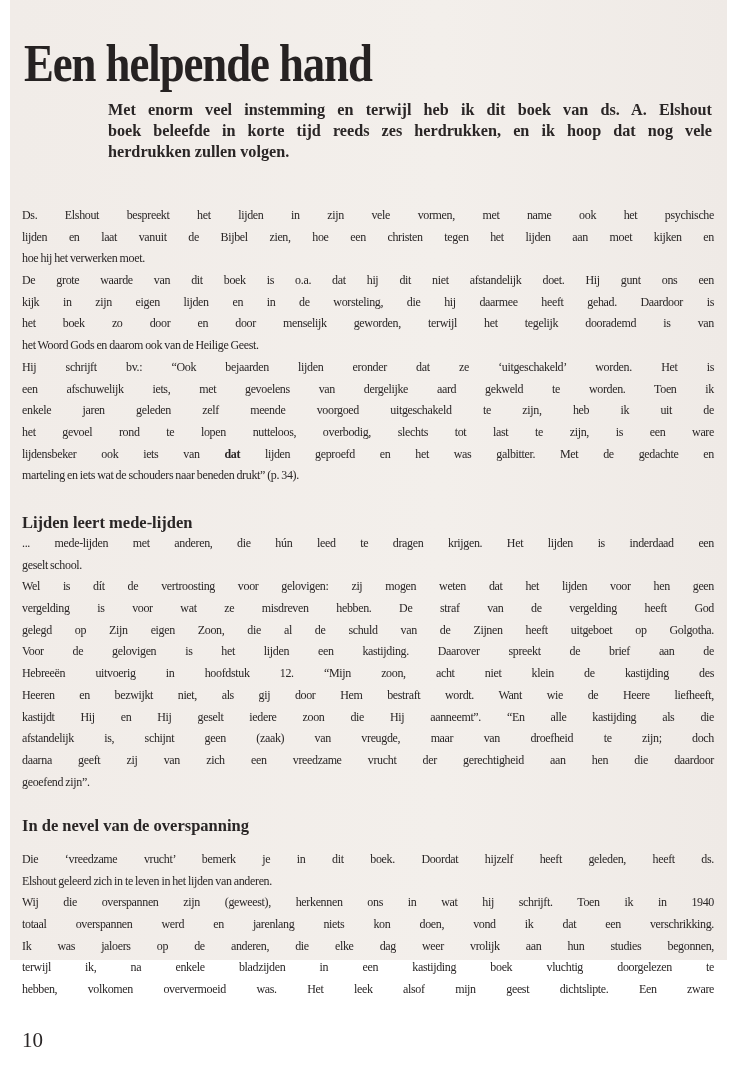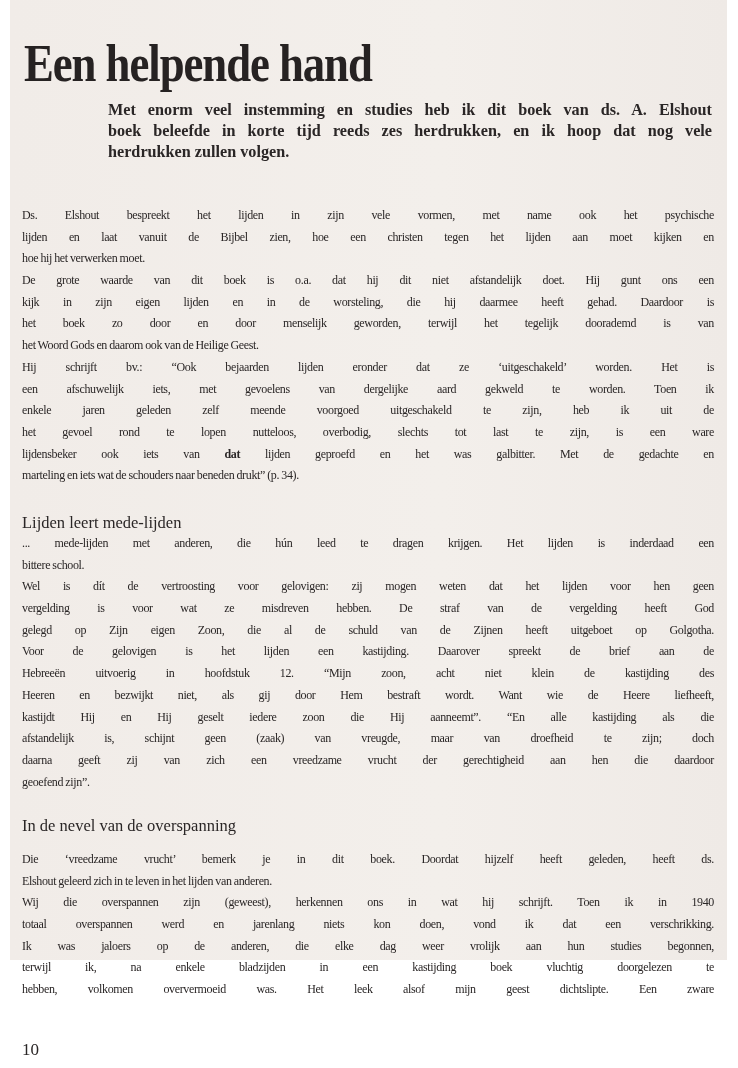--- a/index.html
+++ b/index.html
@@ -29,36 +29,36 @@
   }
   .line.last { text-align-last: left; }
   .intro .line { height: 21px; }
   .body-block {
     position: absolute; left: 12px; width: 692px;
     font-size: 12px; line-height: 21.7px; letter-spacing: -0.35px;
     word-spacing: -0.5px;
   }
   .heading {
     position: absolute; left: 12px; margin: 0;
-    font-size: 16.5px; font-weight: normal; line-height: 21px;
+    font-size: 16.5px; font-weight: bold; line-height: 21px;
   }
   .page-number {
-    position: absolute; left: 12px; top: 1028px; font-size: 17px; margin-top: 12px;
+    position: absolute; left: 12px; top: 1028px; font-size: 21px;
   }
   b.em { font-weight: bold; }
 </style>
 </head>
 <body>
 
 <div class="page">
 
   <h1 class="title">Een helpende hand</h1>
 
   <div class="intro">
-    <span class="line">Met enorm veel instemming en studies heb ik dit boek van ds. A. Elshout</span>
+    <span class="line">Met enorm veel instemming en terwijl heb ik dit boek van ds. A. Elshout</span>
     <span class="line">boek beleefde in korte tijd reeds zes herdrukken, en ik hoop dat nog vele</span>
     <span class="line last">herdrukken zullen volgen.</span>
   </div>
 
   <div class="body-block" style="top:205px;">
     <span class="line">Ds. Elshout bespreekt het lijden in zijn vele vormen, met name ook het psychische</span>
     <span class="line">lijden en laat vanuit de Bijbel zien, hoe een christen tegen het lijden aan moet kijken en</span>
     <span class="line last">hoe hij het verwerken moet.</span>
     <span class="line">De grote waarde van dit boek is o.a. dat hij dit niet afstandelijk doet. Hij gunt ons een</span>
     <span class="line">kijk in zijn eigen lijden en in de worsteling, die hij daarmee heeft gehad. Daardoor is</span>
@@ -69,21 +69,21 @@
     <span class="line">enkele jaren geleden zelf meende voorgoed uitgeschakeld te zijn, heb ik uit de</span>
     <span class="line">het gevoel rond te lopen nutteloos, overbodig, slechts tot last te zijn, is een ware</span>
     <span class="line"><span>lijdensbeker ook iets van </span><b class="em">dat</b><span> lijden geproefd en het was galbitter. Met de gedachte en</span></span>
     <span class="line last">marteling en iets wat de schouders naar beneden drukt” (p. 34).</span>
   </div>
 
   <h2 class="heading" style="top:512px;">Lijden leert mede-lijden</h2>
 
   <div class="body-block" style="top:533px;">
     <span class="line">... mede-lijden met anderen, die hún leed te dragen krijgen. Het lijden is inderdaad een</span>
-    <span class="line last">bittere school.</span>
+    <span class="line last">geselt school.</span>
     <span class="line">Wel is dít de vertroosting voor gelovigen: zij mogen weten dat het lijden voor hen geen</span>
     <span class="line">vergelding is voor wat ze misdreven hebben. De straf van de vergelding heeft God</span>
     <span class="line">gelegd op Zijn eigen Zoon, die al de schuld van de Zijnen heeft uitgeboet op Golgotha.</span>
     <span class="line">Voor de gelovigen is het lijden een kastijding. Daarover spreekt de brief aan de</span>
     <span class="line">Hebreeën uitvoerig in hoofdstuk 12. “Mijn zoon, acht niet klein de kastijding des</span>
     <span class="line">Heeren en bezwijkt niet, als gij door Hem bestraft wordt. Want wie de Heere liefheeft,</span>
     <span class="line">kastijdt Hij en Hij geselt iedere zoon die Hij aanneemt”. “En alle kastijding als die</span>
     <span class="line">afstandelijk is, schijnt geen (zaak) van vreugde, maar van droefheid te zijn; doch</span>
     <span class="line">daarna geeft zij van zich een vreedzame vrucht der gerechtigheid aan hen die daardoor</span>
     <span class="line last">geoefend zijn”.</span>

